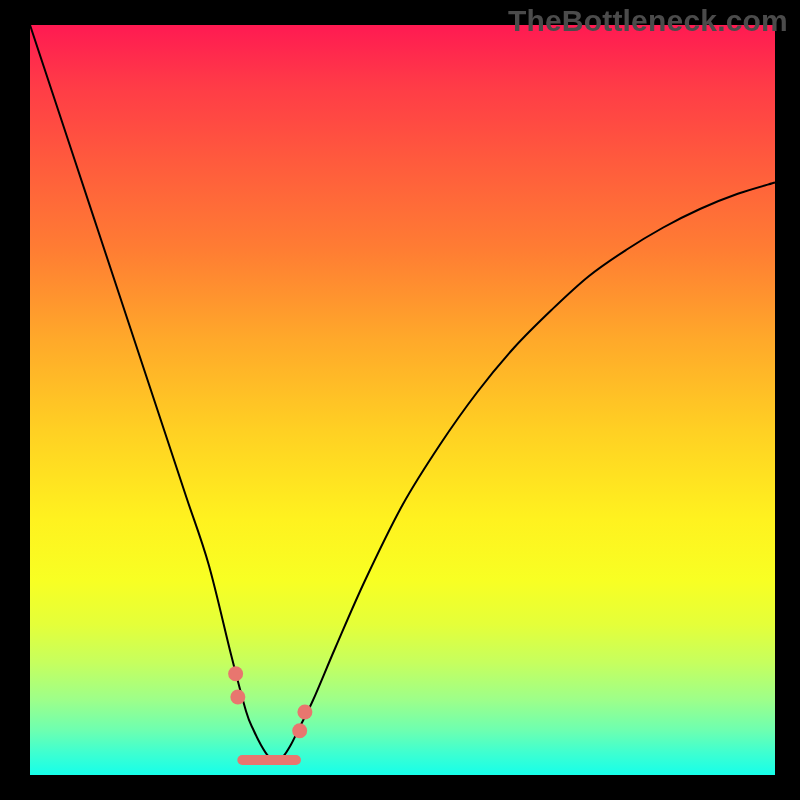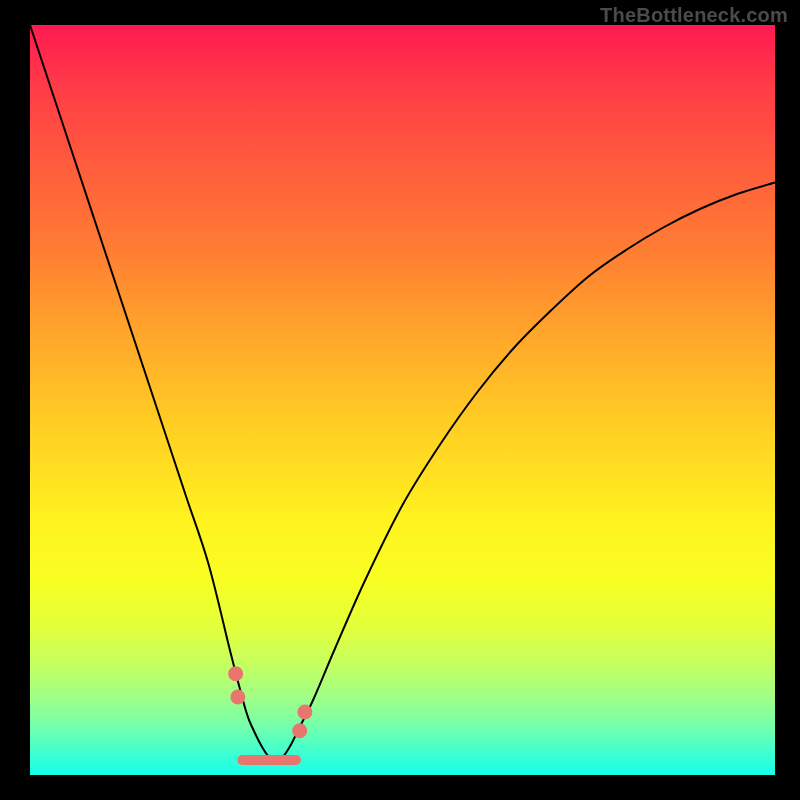--- a/index.html
+++ b/index.html
@@ -38,21 +38,21 @@
       #6effb0 94%,
       #3fffd0 97%,
       #16ffea 100%
     );
   }
   .watermark {
     position: absolute;
     top: 4px;
     right: 12px;
     color: #4b4b4b;
-    font-size: 20px;
+    font-size: 30px;
     font-weight: 600;
     letter-spacing: 0.2px;
     user-select: none;
   }
   svg.curve {
     position: absolute;
     left: 0; top: 0;
     width: 745px;
     height: 750px;
     overflow: visible;

